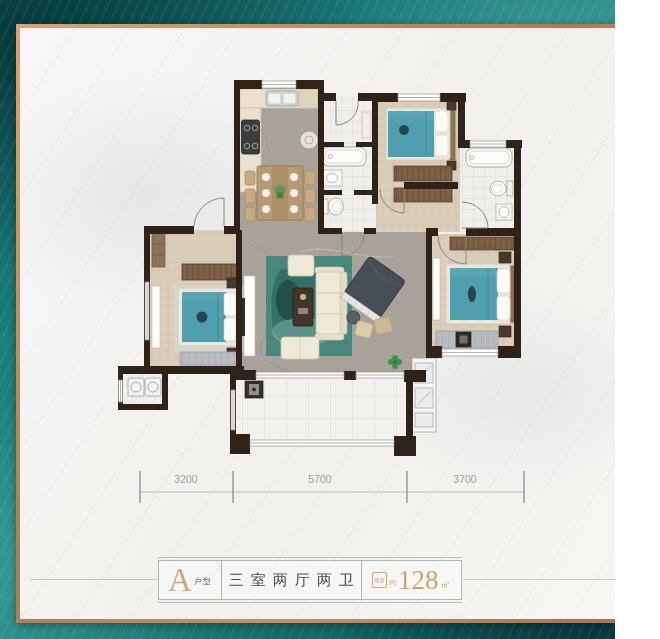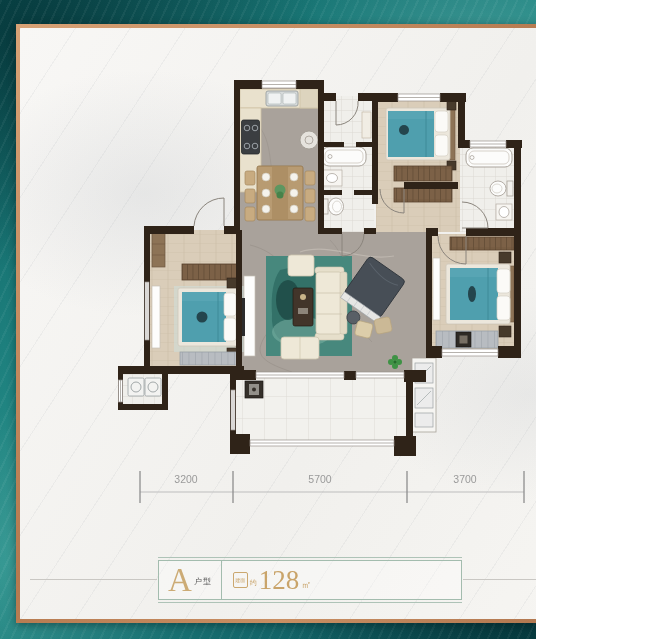--- a/index.html
+++ b/index.html
@@ -1,17 +1,17 @@
 <!DOCTYPE html>
 <html><head>
 <meta charset="utf-8">
 <style>
   html,body{margin:0;padding:0;background:#ffffff;}
   #stage{
-    position:relative;width:536px;height:639px;overflow:hidden;
+    position:relative;width:615px;height:639px;overflow:hidden;
     background:
       repeating-linear-gradient(115deg, rgba(255,255,255,.05) 0 2px, rgba(0,0,0,0) 2px 9px),
       radial-gradient(90% 60% at 6% 6%, rgba(3,38,42,.65), rgba(0,0,0,0) 60%),
       radial-gradient(80% 55% at 96% 92%, rgba(2,34,38,.6), rgba(0,0,0,0) 55%),
       radial-gradient(55% 40% at 88% 10%, rgba(255,255,255,.12), rgba(0,0,0,0) 60%),
       radial-gradient(50% 38% at 8% 86%, rgba(255,255,255,.09), rgba(0,0,0,0) 60%),
       linear-gradient(140deg,#0d5b5d 0%,#1d7f7d 32%,#28918b 52%,#15696c 76%,#0a4d52 100%);
     font-family:"Liberation Sans", sans-serif;
   }
   #frame{
@@ -379,20 +379,23 @@
     </g>
   </svg>
 
   <div class="ext-line left"></div>
   <div class="ext-line right"></div>
   <div id="infoBar">
     <div class="ib-sec a">
       <span class="unit-letter">A</span>
       <span class="unit-suffix">户型</span>
     </div>
+    <div class="ib-sec mid">
+      <span class="layout-text">三室两厅两卫</span>
+    </div>
     <div class="ib-sec area">
       <span class="area-badge">建面</span>
       <span class="area-approx">约</span>
       <span class="area-value">128</span>
       <span class="area-unit">㎡</span>
     </div>
   </div>
 </div>
 
 </body></html>

